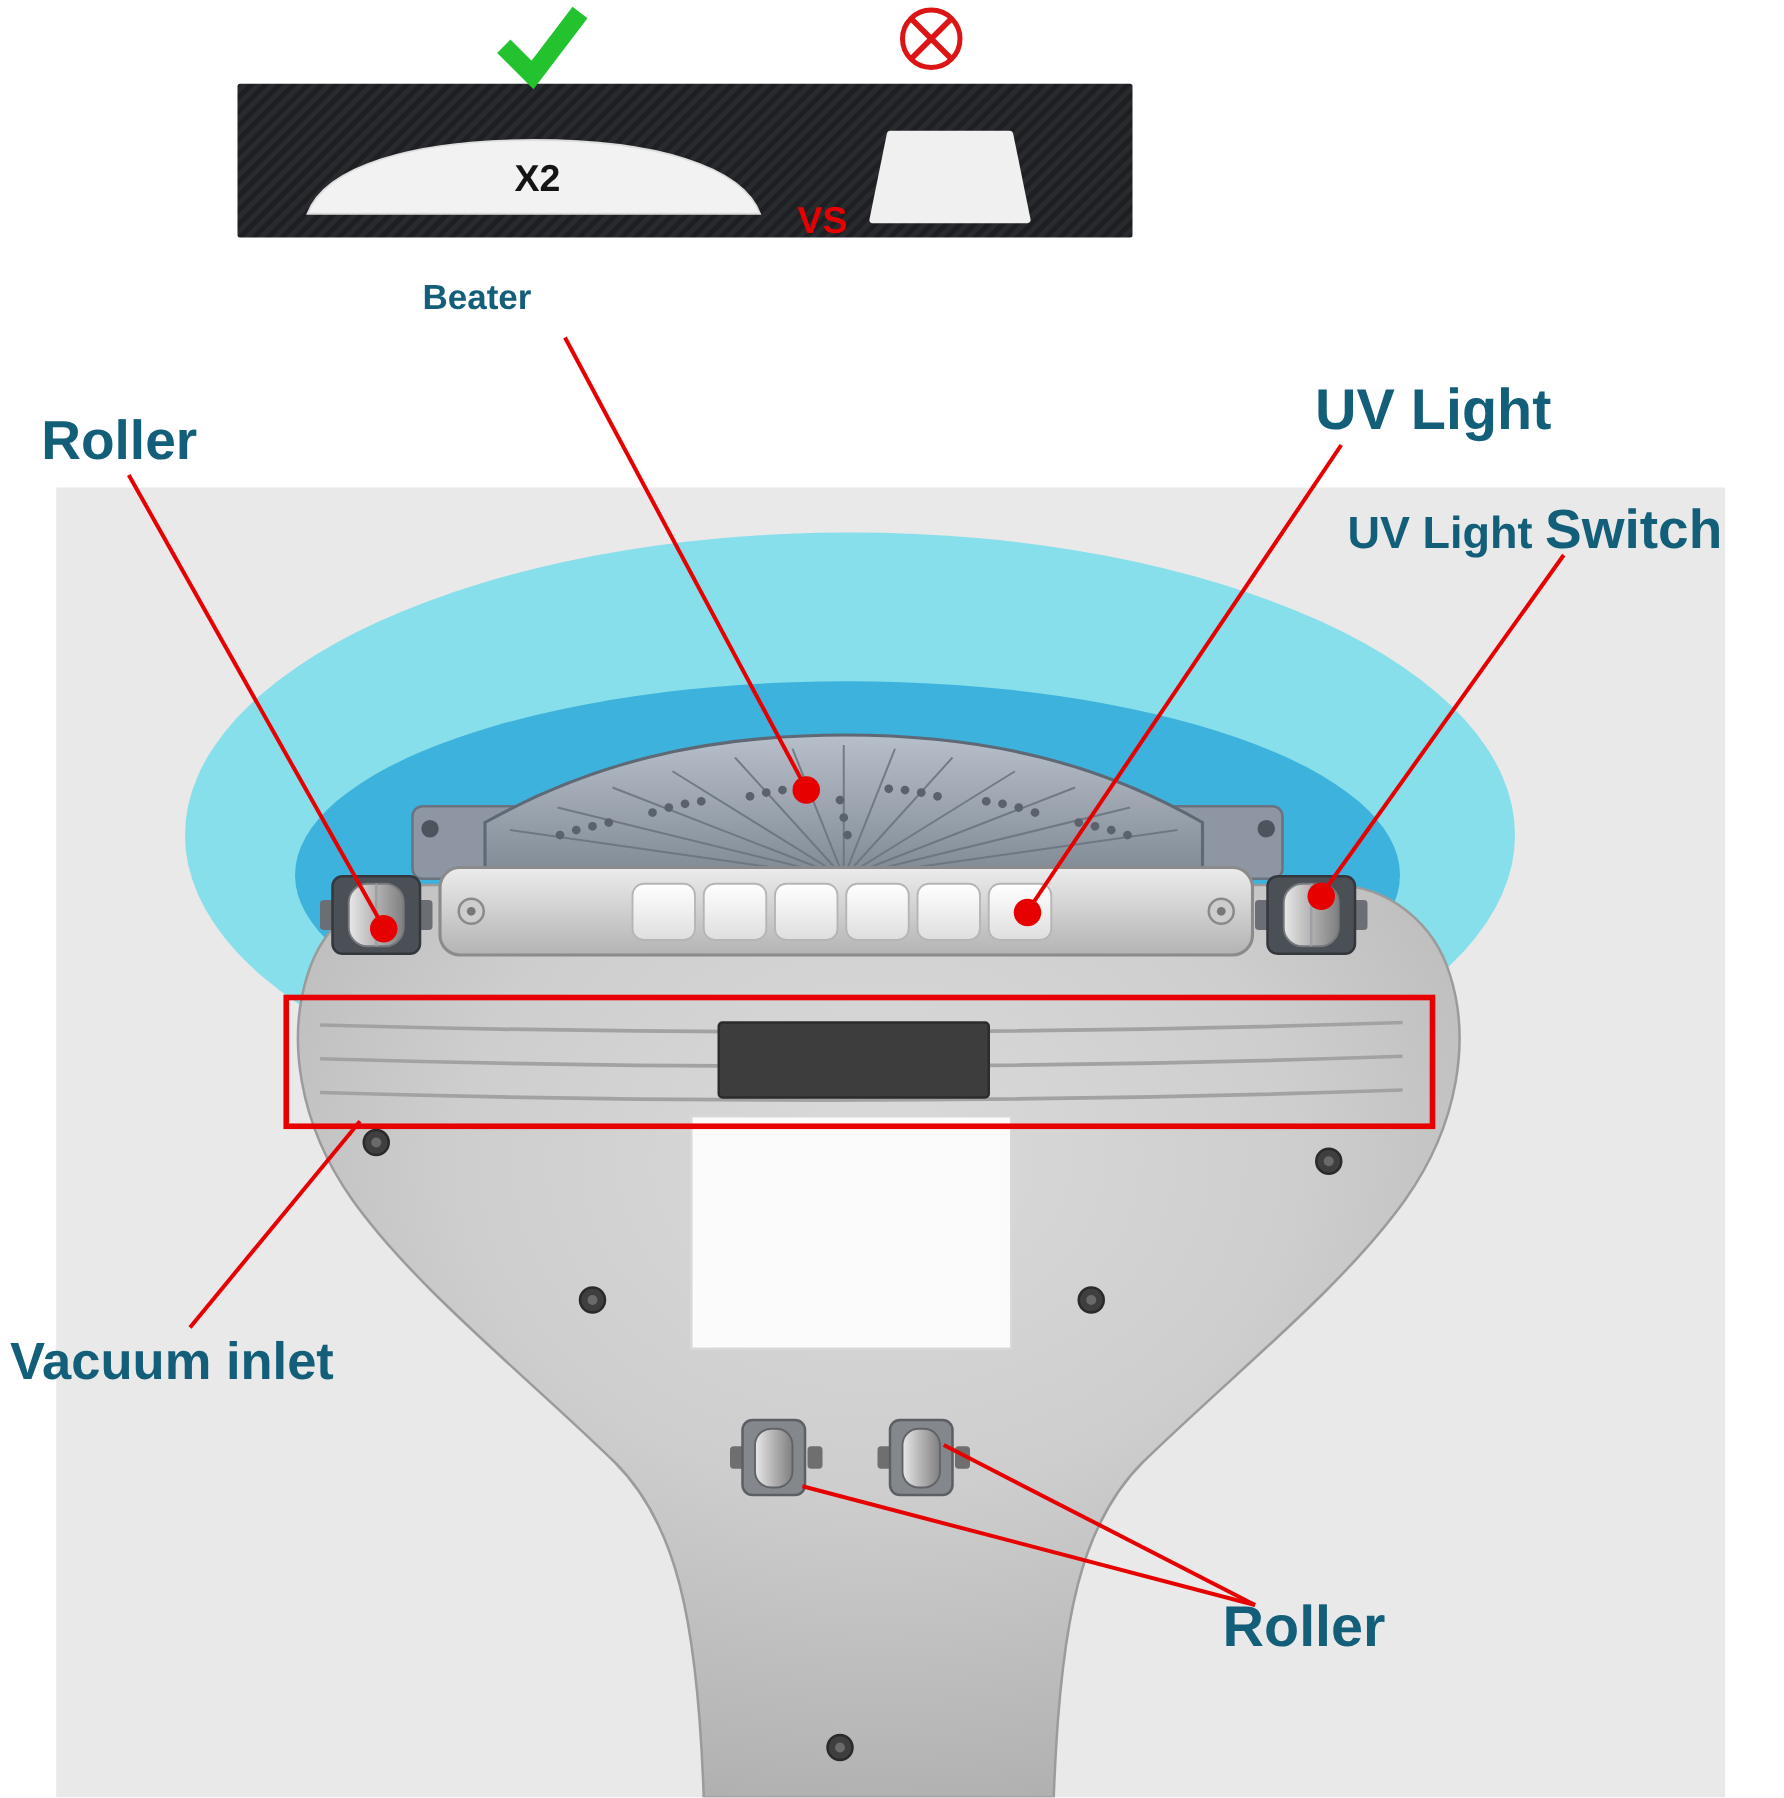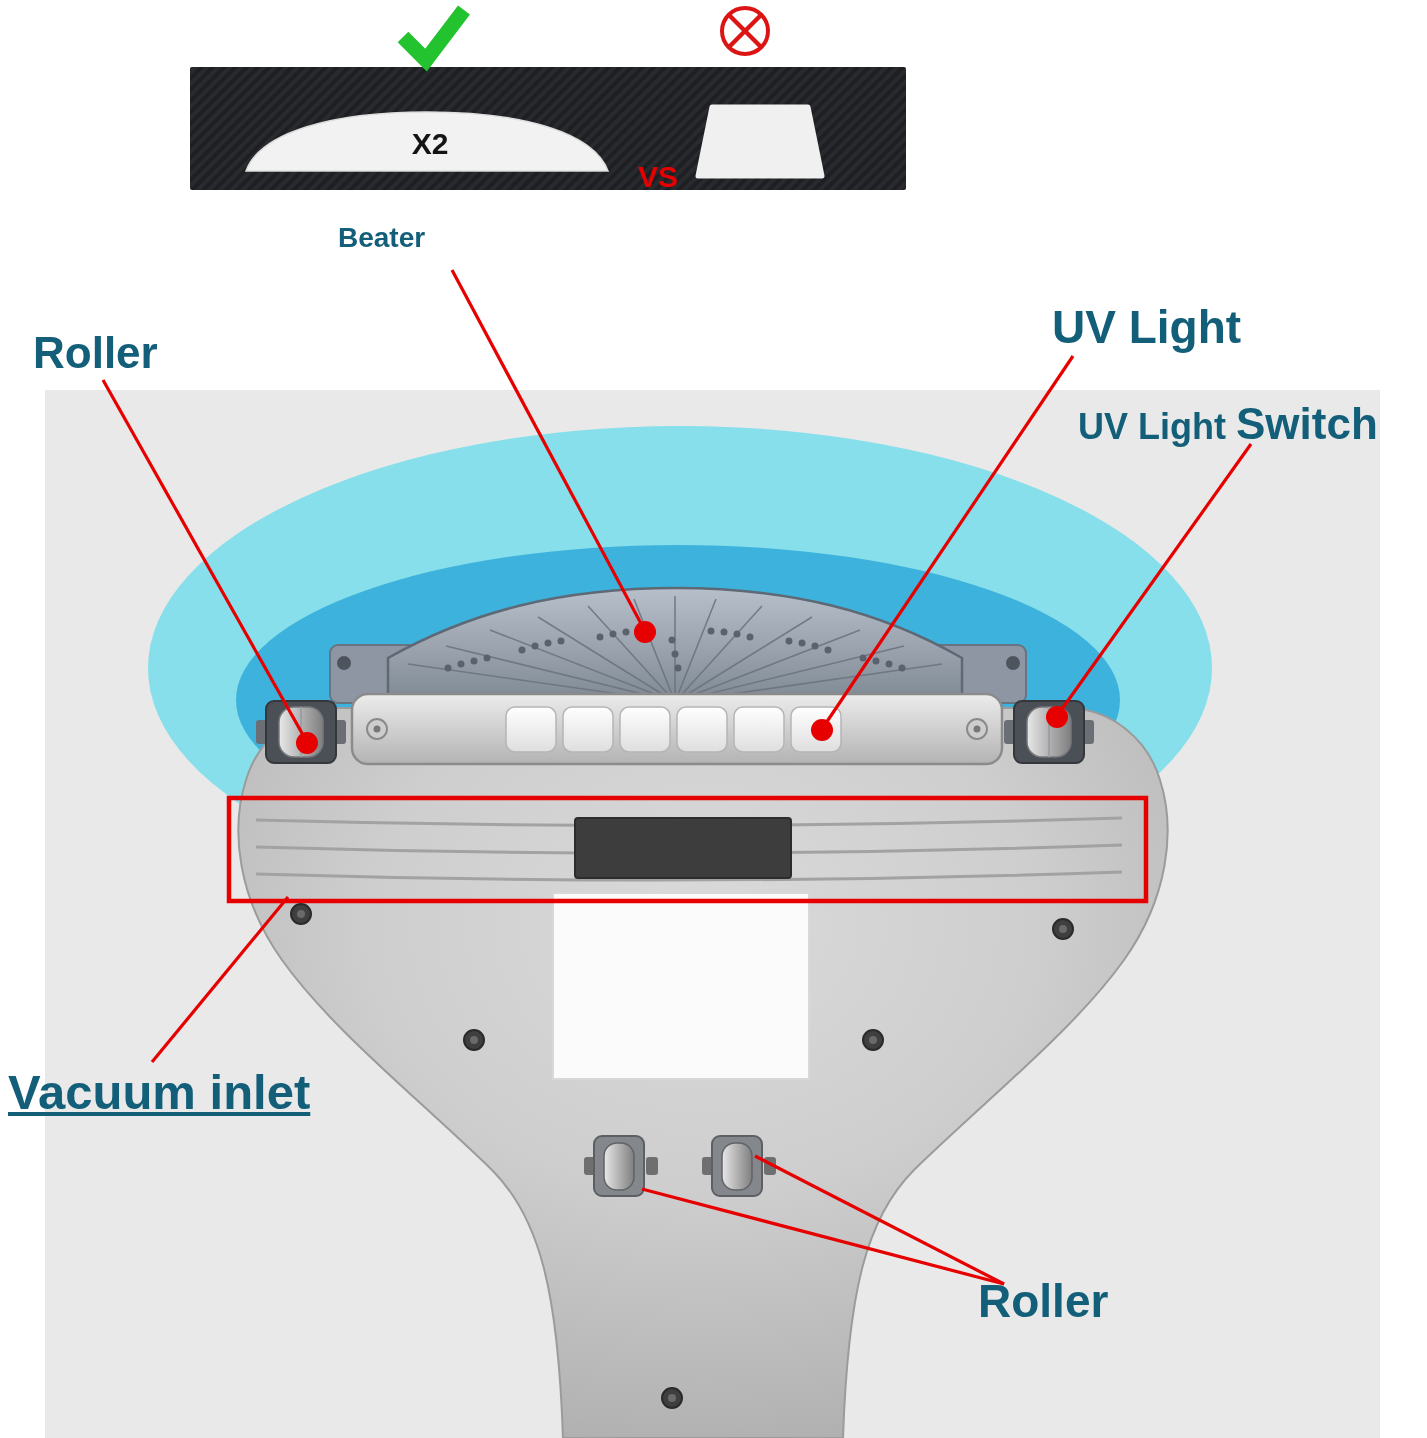--- a/index.html
+++ b/index.html
@@ -15,21 +15,21 @@
     position:relative;width:1427px;height:1438px;background:#ffffff;overflow:hidden;
     font-family:"Liberation Sans", sans-serif;
   }
   svg.scene{position:absolute;left:0;top:0;width:1427px;height:1438px;}
   .lbl{position:absolute;font-weight:bold;color:var(--label-text);line-height:1;white-space:nowrap;}
   #lbl-beater{left:338px;top:224px;font-size:28px;}
   #lbl-roller-left{left:33px;top:331px;font-size:44px;}
   #lbl-uv-light{left:1052px;top:304px;font-size:46px;}
   #lbl-uv-switch{left:1078px;top:402px;font-size:36px;}
   #lbl-uv-switch .big{font-size:44px;}
-  #lbl-vacuum-inlet{left:8px;top:1068px;font-size:49px;text-decoration:underline;}
+  #lbl-vacuum-inlet{left:8px;top:1068px;font-size:42px;}
   #lbl-roller-bottom{left:978px;top:1278px;font-size:46px;}
   .x2{position:absolute;left:398px;top:127px;width:64px;text-align:center;font-size:30px;font-weight:600;color:#141414;}
   .vs{position:absolute;left:627px;top:160px;font-size:30px;font-weight:bold;color:var(--annotation-red);margin-left:11px;}
   
   .glow1{fill:var(--glow-light);opacity:.78;}
   .glow2{fill:var(--glow-dark);opacity:.8;}
   .ann-line{stroke:var(--annotation-red);stroke-width:3.2;}
   .ann-dot{fill:var(--annotation-red);}
   .ann-rect{stroke:var(--annotation-red);stroke-width:4.5;fill:none;}
   .check{stroke:var(--check-green);stroke-width:15;fill:none;stroke-linecap:butt;stroke-linejoin:miter;}

